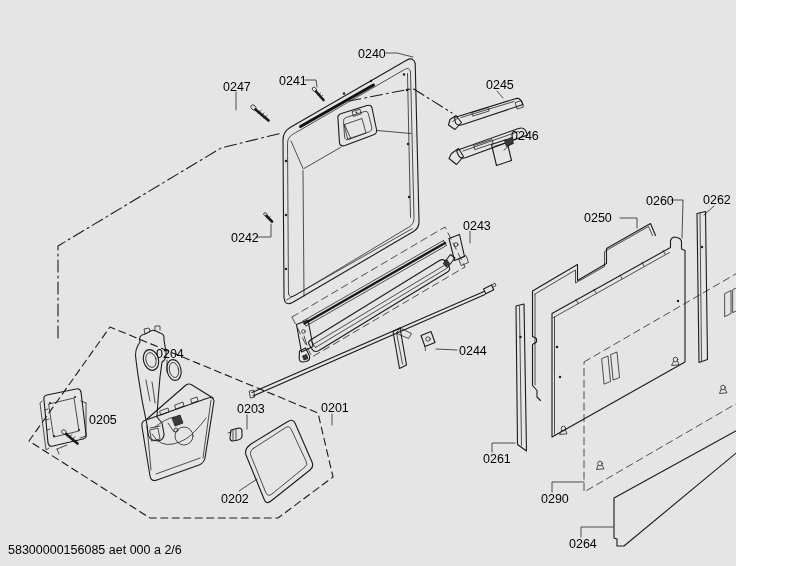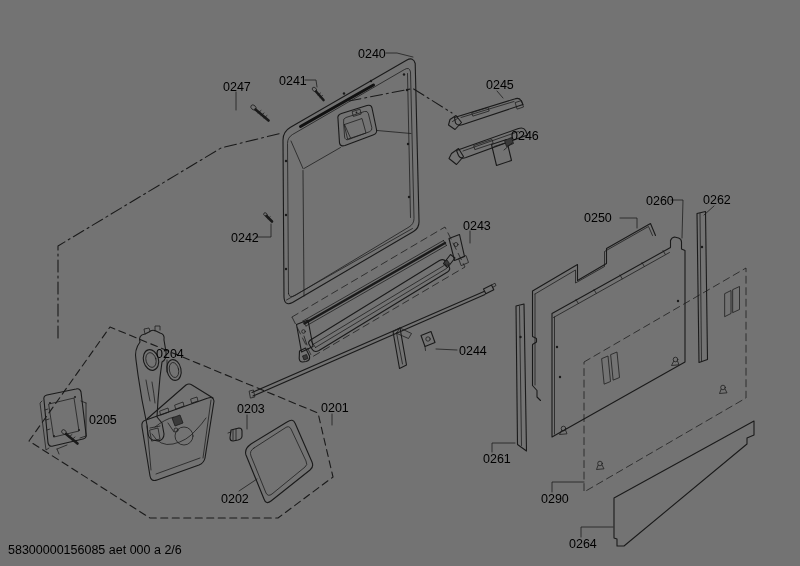--- a/index.html
+++ b/index.html
@@ -1,16 +1,16 @@
 <!DOCTYPE html>
 <html><head>
 <meta charset="utf-8">
 <style>
   html,body{margin:0;padding:0;background:#fff;}
-  .stage{position:relative;width:800px;height:566px;background:#737373;overflow:hidden;
+  .stage{position:relative;width:736px;height:566px;background:#e5e5e5;overflow:hidden;
          font-family:"Liberation Sans",sans-serif;text-decoration:underline;}
   svg{position:absolute;left:0;top:0;}
   .ln{fill:none;stroke:#1a1a1a;stroke-width:1.1;stroke-linejoin:round;stroke-linecap:round;}
   .thin{stroke-width:0.75;}
   .thick{stroke-width:2.6;}
   .band{stroke-width:3;stroke:#111;}
   .dash{stroke-dasharray:7 4.5;}
   .phantom{stroke-dasharray:12 4 2 4;}
   .dot{fill:#1a1a1a;stroke:none;}
   .dk{fill:#3a3a3a;stroke:#1a1a1a;stroke-width:0.8;}

